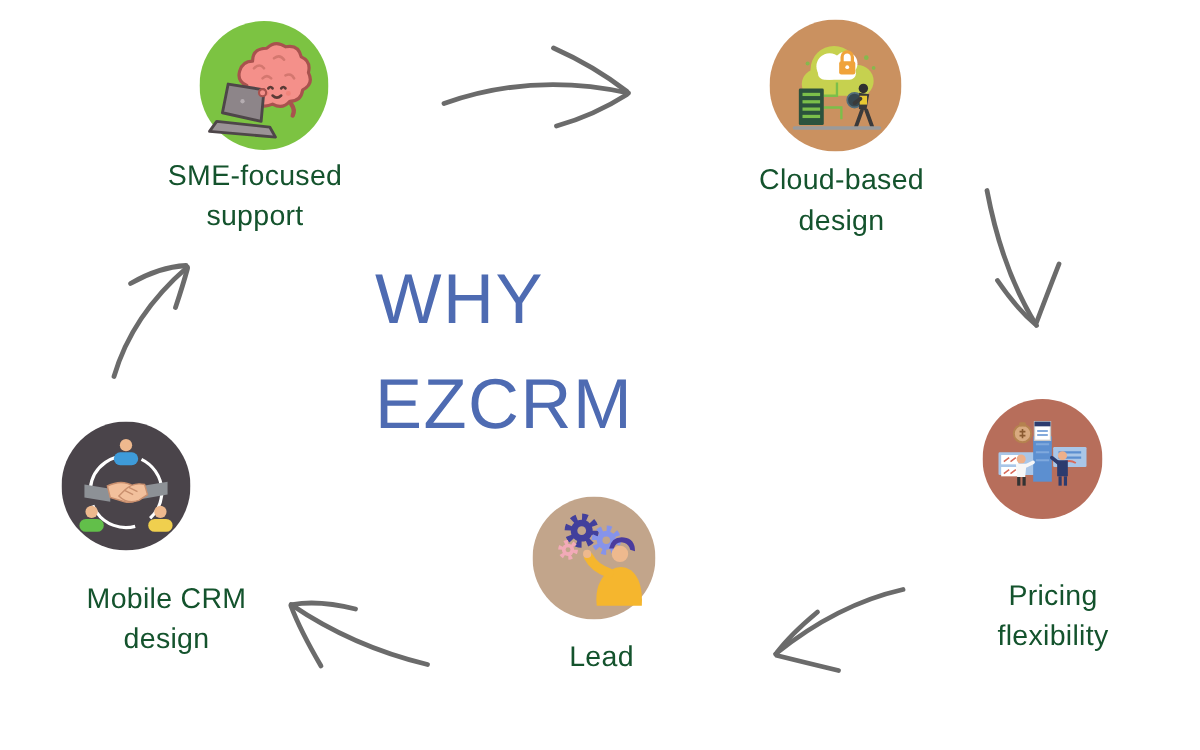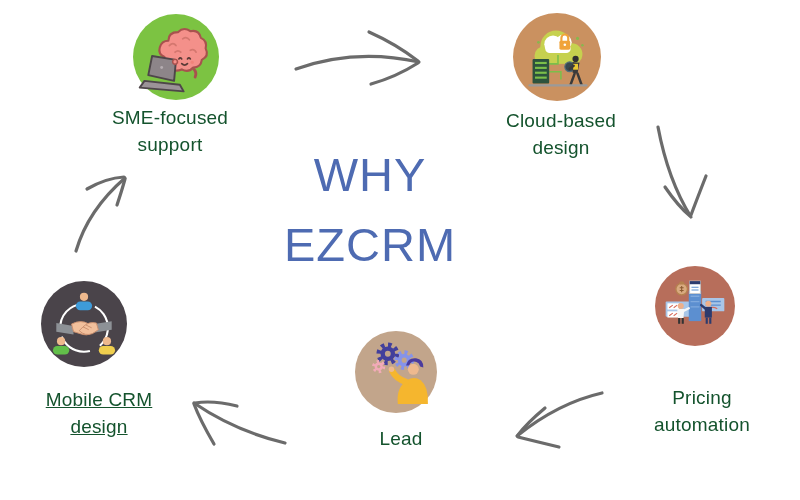--- a/index.html
+++ b/index.html
@@ -1,35 +1,35 @@
 <!DOCTYPE html>
 <html><head>
 <meta charset="utf-8">
 <style>
   html,body{margin:0;padding:0;}
   body{width:800px;height:500px;background:#ffffff;overflow:hidden;
        font-family:"Liberation Sans","DejaVu Sans",sans-serif;}
   .stage{position:relative;width:800px;height:500px;background:#fff;}
   .arrows{position:absolute;left:0;top:0;width:800px;height:500px;}
   .arrow-stroke{fill:none;stroke:#6b6b6b;stroke-width:3.2;stroke-linecap:round;}
-  .title{position:absolute;left:250px;top:140px;width:240px;text-align:center;
+  .title{position:absolute;left:250px;top:164px;width:240px;
          color:#4e6bb2;font-size:47px;line-height:70px;letter-spacing:1px;font-weight:400;}
   .node-circle{position:absolute;display:block;}
   .node-label{position:absolute;width:180px;text-align:center;color:#14532d;
               font-size:19px;line-height:27px;font-weight:500;letter-spacing:.2px;}
   .c-sme{left:133px;top:14px;width:86px;height:86px;}
   .l-sme{left:80px;top:104px;}
   .c-cloud{left:513px;top:13px;width:88px;height:88px;}
   .l-cloud{left:471px;top:107px;}
   .c-pricing{left:655px;top:266px;width:80px;height:80px;}
   .l-pricing{left:612px;top:384px;}
   .c-lead{left:355px;top:331px;width:82px;height:82px;}
   .l-lead{left:311px;top:425px;}
   .c-mobile{left:41px;top:281px;width:86px;height:86px;}
-  .l-mobile{left:9px;top:386px;text-decoration:underline;}
+  .l-mobile{left:21px;top:386px;}
 </style>
 </head>
 <body>
 
 <div class="stage">
 
   
   <svg class="arrows" viewBox="0 0 800 500">
     <g>
       <path class="arrow-stroke" d="M296,69 Q355,48 419,62"></path>
@@ -154,21 +154,21 @@
       <rect x="26" y="58.5" width="2.4" height="6.5" fill="#333333"></rect>
       <rect x="30" y="58.5" width="2.4" height="6.5" fill="#333333"></rect>
       <circle cx="60" cy="42.5" r="3.4" fill="#eeb08a"></circle>
       <path d="M56,46 h8 v12 h-8 z" fill="#2c3b6e"></path>
       <path d="M57,48 L52,44" stroke="#2c3b6e" stroke-width="2.8" stroke-linecap="round"></path>
       <rect x="57" y="58" width="2.4" height="7" fill="#2c3b6e"></rect>
       <rect x="61" y="58" width="2.4" height="7" fill="#2c3b6e"></rect>
     </svg>
     <div class="node-label l-pricing">
       <span>Pricing</span><br>
-      <span>automation</span>
+      <span>flexibility</span>
     </div>
   </div>
 
   
   <div style="display:contents">
     <svg class="node-circle c-lead" viewBox="0 0 90 90">
       <circle cx="45" cy="45" r="45" fill="#c2a58b"></circle>
       <g>
         <circle cx="36" cy="25" r="10" fill="none" stroke="#423f9c" stroke-width="5" stroke-dasharray="3.9 3.95"></circle>
         <circle cx="36" cy="25" r="8" fill="#423f9c"></circle>

